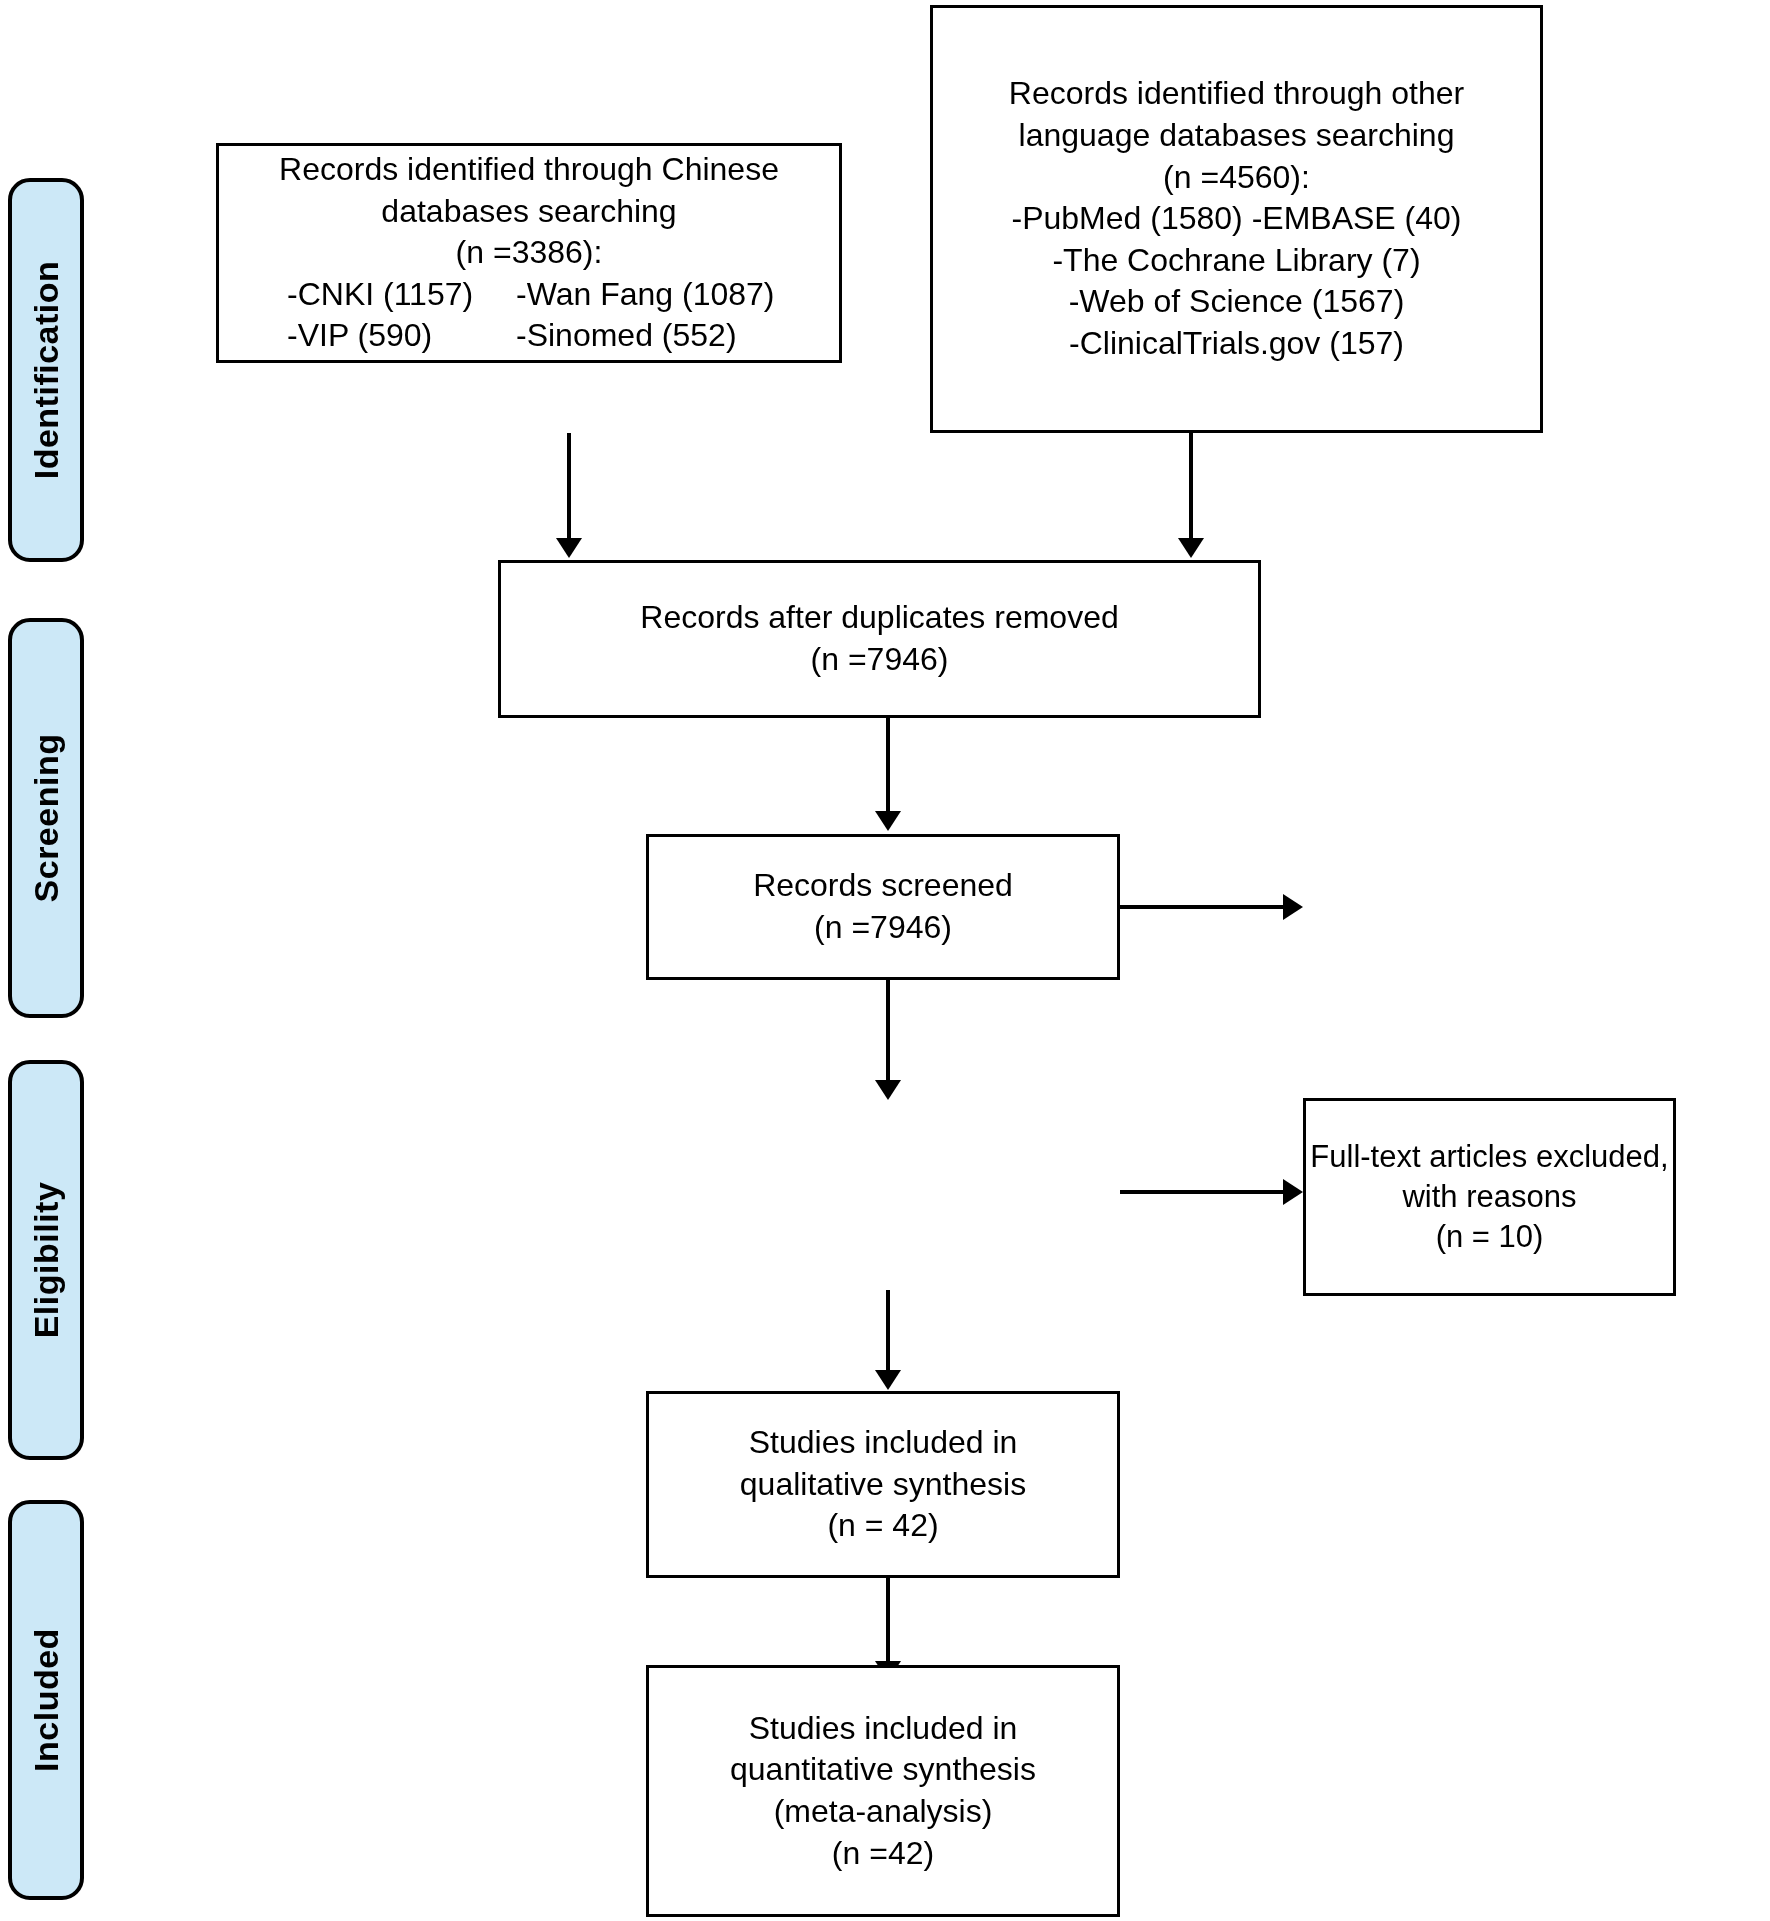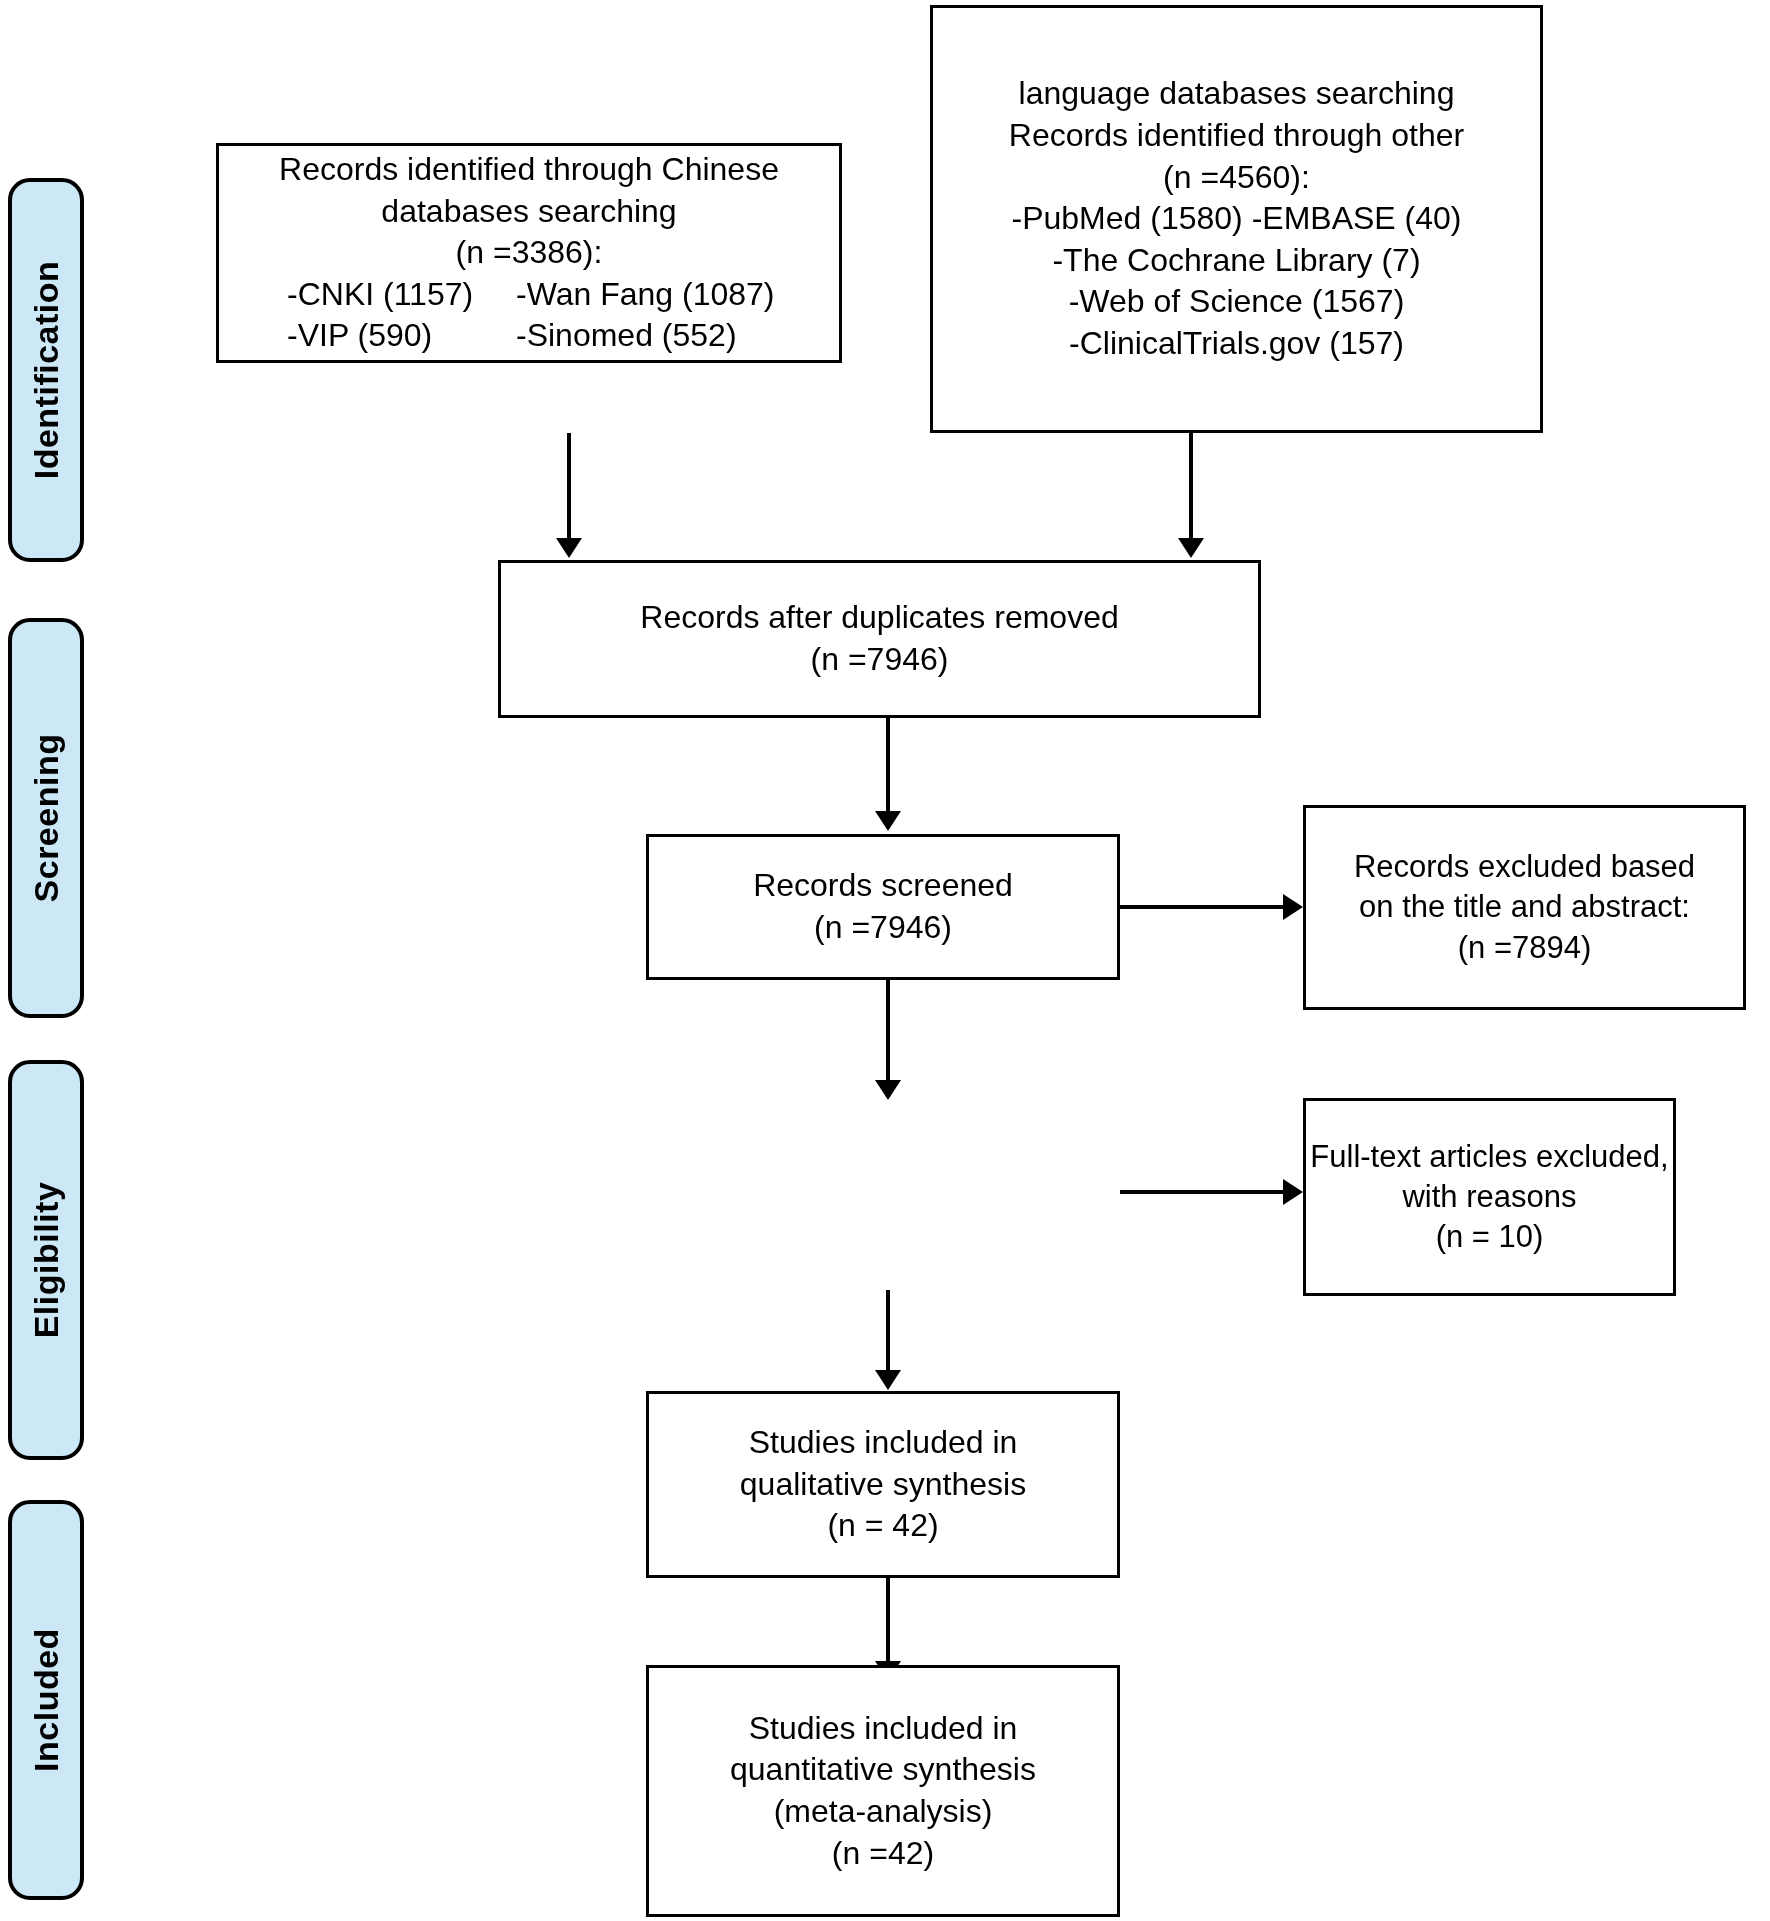--- a/index.html
+++ b/index.html
@@ -127,22 +127,22 @@
       <span class="c-left">-CNKI (1157)</span>
       <span class="c-right">-Wan Fang (1087)</span>
     </div>
     <div class="cols">
       <span class="c-left">-VIP (590)</span>
       <span class="c-right">-Sinomed (552)</span>
     </div>
   </div>
 
   <div class="box" style="left:930px; top:5px; width:613px; height:428px;">
+    <div class="line">Records identified through other</div>
     <div class="line">language databases searching</div>
-    <div class="line">Records identified through other</div>
     <div class="line">(n =4560):</div>
     <div class="line">-PubMed (1580) -EMBASE (40)</div>
     <div class="line">-The Cochrane Library (7)</div>
     <div class="line">-Web of Science (1567)</div>
     <div class="line">-ClinicalTrials.gov (157)</div>
   </div>
 
   <div class="vline" style="left:567px; top:433px; width:4px; height:105px;"></div>
   <div class="arrow-down" style="left:556px; top:538px;"></div>
 
@@ -158,25 +158,20 @@
   <div class="arrow-down" style="left:875px; top:811px;"></div>
 
   <div class="box" style="left:646px; top:834px; width:474px; height:146px;">
     <div class="line">Records screened</div>
     <div class="line">(n =7946)</div>
   </div>
 
   <div class="hline" style="left:1120px; top:905px; width:163px; height:4px;"></div>
   <div class="arrow-right" style="left:1283px; top:894px;"></div>
 
-  <div class="box small" style="left:1303px; top:805px; width:443px; height:205px;">
-    <div class="line">Records excluded based</div>
-    <div class="line">on the title and abstract:</div>
-    <div class="line">(n =7894)</div>
-  </div>
 
   <div class="vline" style="left:886px; top:980px; width:4px; height:100px;"></div>
   <div class="arrow-down" style="left:875px; top:1080px;"></div>
 
 
   <div class="hline" style="left:1120px; top:1190px; width:163px; height:4px;"></div>
   <div class="arrow-right" style="left:1283px; top:1179px;"></div>
 
   <div class="box small" style="left:1303px; top:1098px; width:373px; height:198px;">
     <div class="line">Full-text articles excluded,</div>

